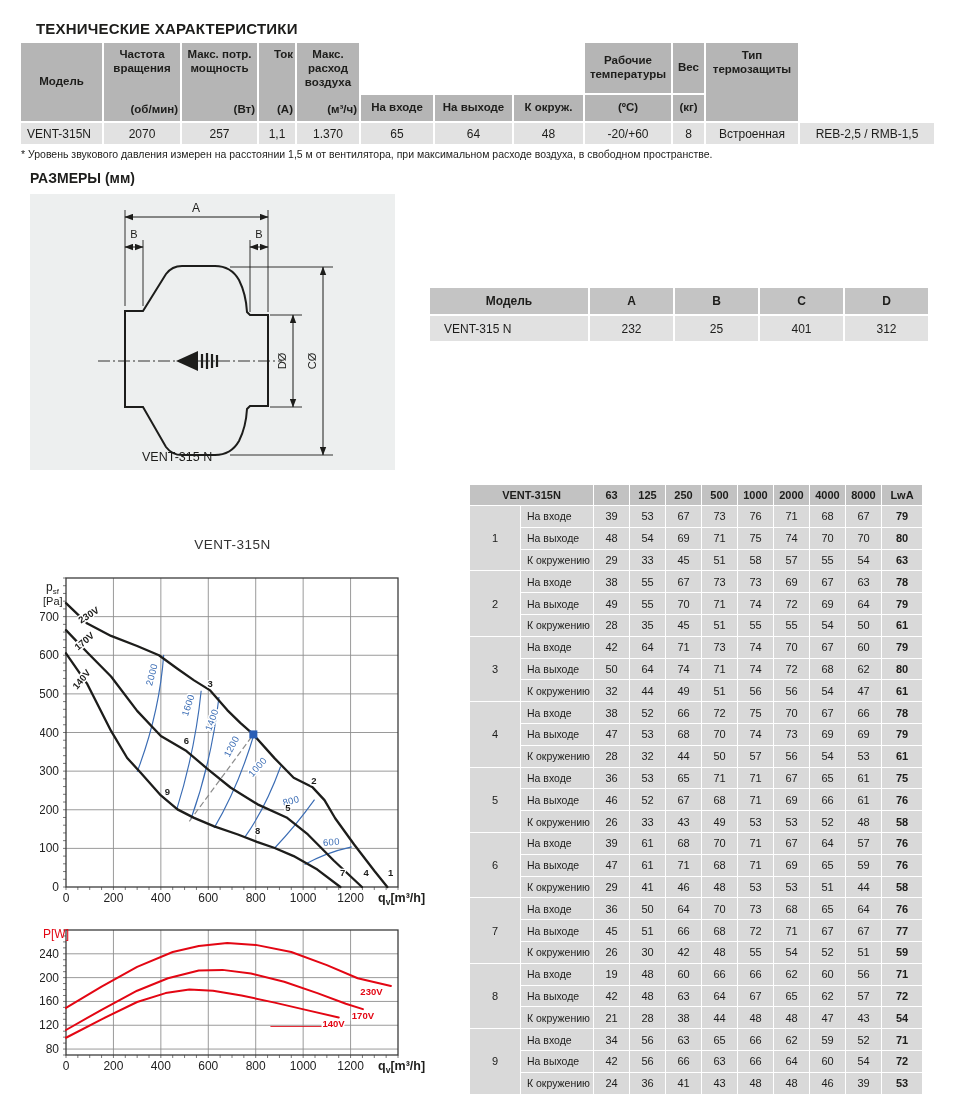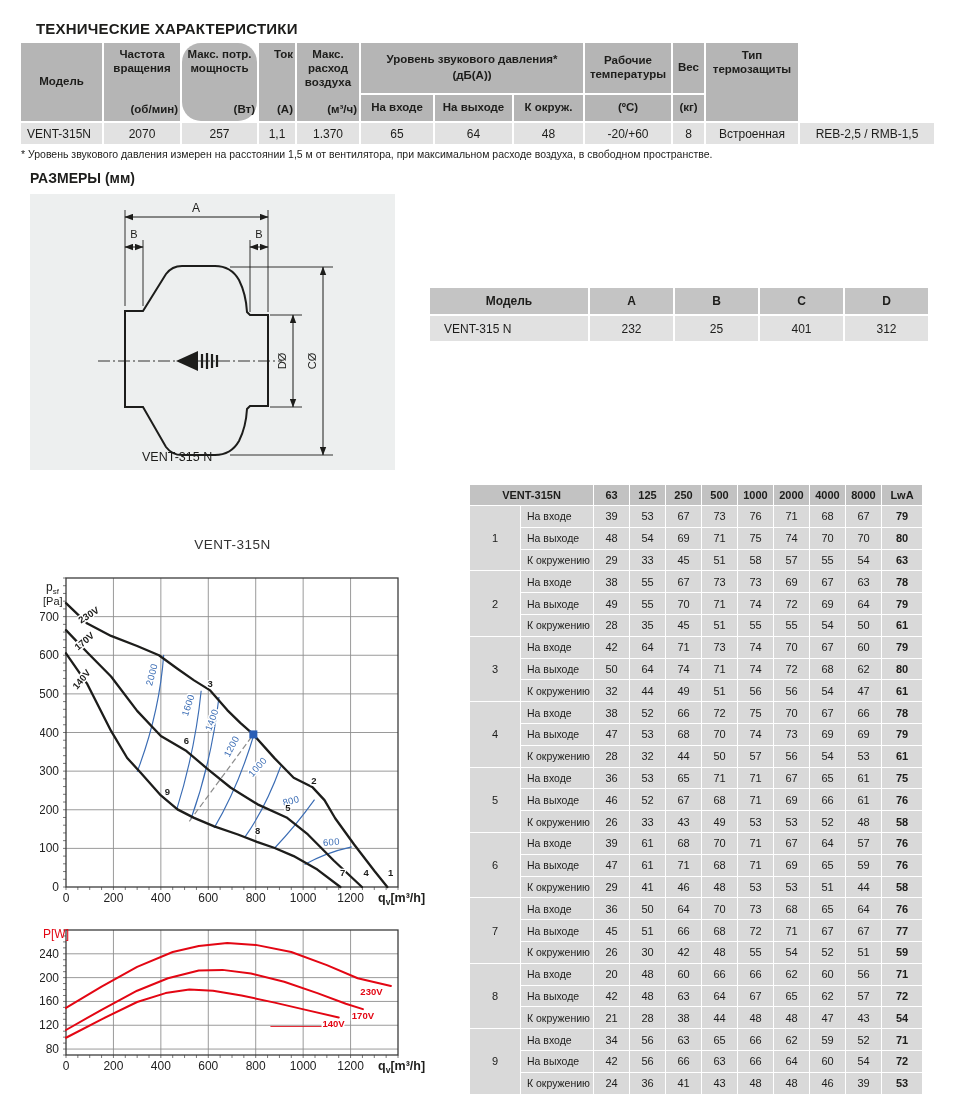--- a/index.html
+++ b/index.html
@@ -40,35 +40,31 @@
 <body>
 
 <h1 class="page-title abs" style="left:24px;top:8px;">ТЕХНИЧЕСКИЕ ХАРАКТЕРИСТИКИ</h1>
 
 <div class="spec abs" style="left:21px;top:43px;">
   <div class="hc r12" style="grid-column:1;">Модель</div>
   <div class="hc split r12" style="grid-column:2;">
     <span>Частота вращения</span>
     <span>(об/мин)</span>
   </div>
-  <div class="hc split r12" style="grid-column:3;border-radius:19px;">
+  <div class="hc split r12" style="grid-column:3;">
     <span>Макс. потр. мощность</span>
     <span>(Вт)</span>
   </div>
   <div class="hc split r12" style="grid-column:4;">
     <span>Ток</span>
     <span>(А)</span>
   </div>
   <div class="hc split r12" style="grid-column:5;">
     <span>Макс. расход воздуха</span>
     <span>(м³/ч)</span>
-  </div>
-  <div class="hc" style="grid-column:6/9;grid-row:1;flex-direction:column;justify-content:center;gap:2px;">
-    <span>Уровень звукового давления*</span>
-    <span>(дБ(А))</span>
   </div>
   <div class="hc" style="grid-column:6;grid-row:2;">На входе</div>
   <div class="hc" style="grid-column:7;grid-row:2;">На выходе</div>
   <div class="hc" style="grid-column:8;grid-row:2;">К окруж.</div>
   <div class="hc" style="grid-column:9;grid-row:1;">Рабочие температуры</div>
   <div class="hc" style="grid-column:9;grid-row:2;">(ºC)</div>
   <div class="hc" style="grid-column:10;grid-row:1;">Вес</div>
   <div class="hc" style="grid-column:10;grid-row:2;">(кг)</div>
   <div class="hc toptxt r12" style="grid-column:11;">Тип термозащиты</div>
 
@@ -372,21 +368,21 @@
     <div class="av">30</div>
     <div class="av">42</div>
     <div class="av">48</div>
     <div class="av">55</div>
     <div class="av">54</div>
     <div class="av">52</div>
     <div class="av">51</div>
     <div class="av aw">59</div>
     <div class="an" style="grid-row: span 3;">8</div>
     <div class="al">На входе</div>
-    <div class="av">20</div>
+    <div class="av">19</div>
     <div class="av">48</div>
     <div class="av">60</div>
     <div class="av">66</div>
     <div class="av">66</div>
     <div class="av">62</div>
     <div class="av">60</div>
     <div class="av">56</div>
     <div class="av aw">71</div>
     <div class="al">На выходе</div>
     <div class="av">42</div>

